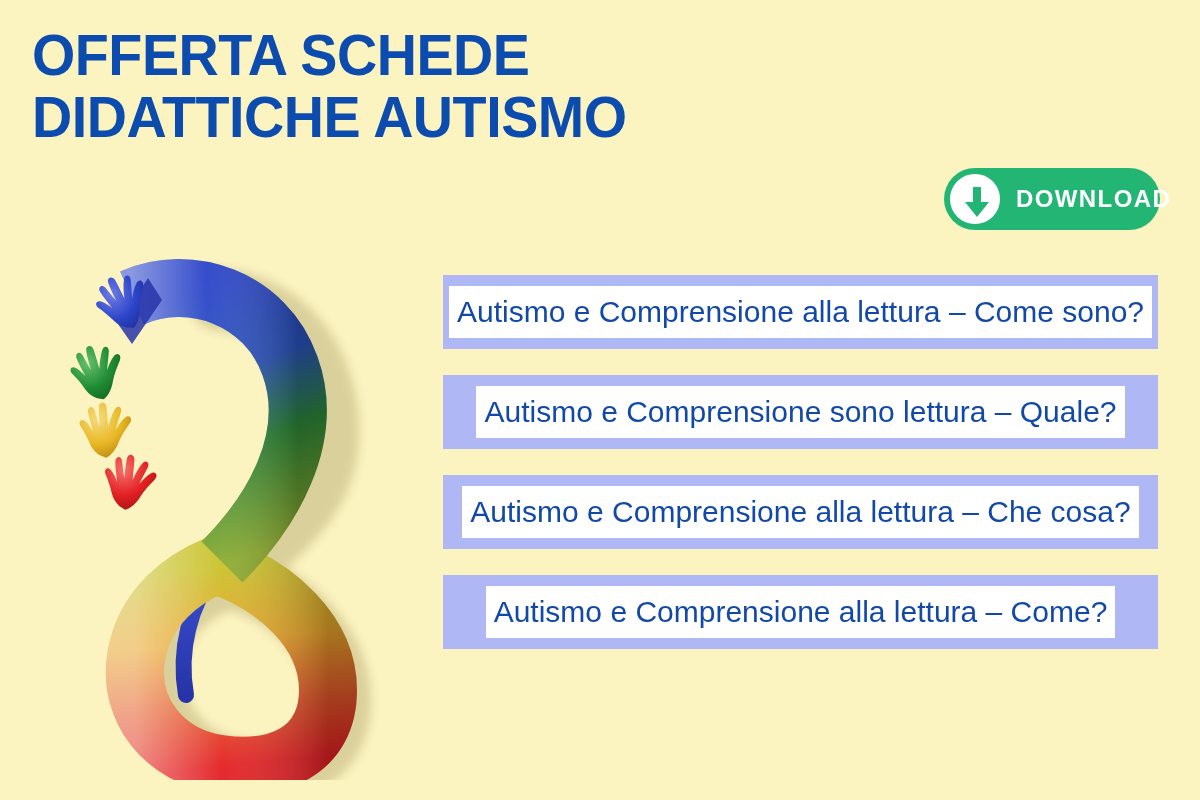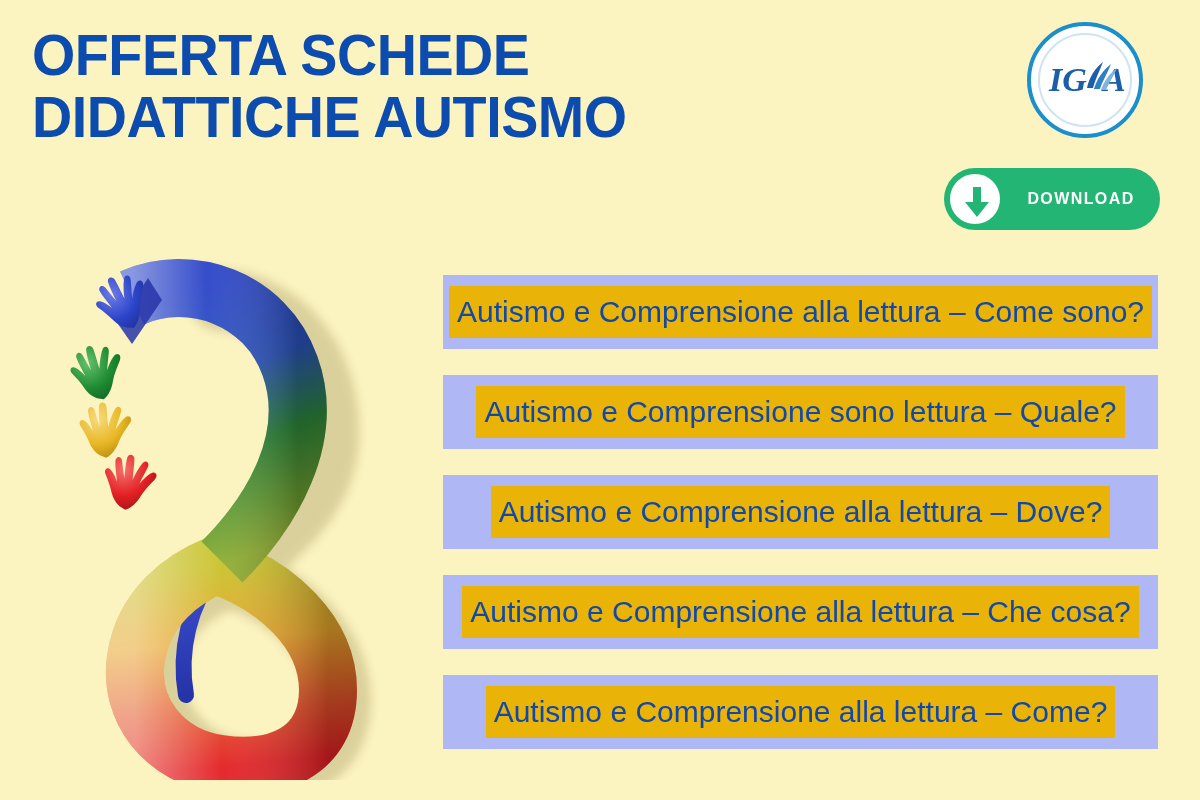--- a/index.html
+++ b/index.html
@@ -105,21 +105,21 @@
   #download-label {
     position: absolute;
     left: 72px;
     top: 0;
     right: 14px;
     height: 62px;
     line-height: 62px;
     text-align: center;
     color: #FFFFFF;
     font-weight: bold;
-    font-size: 16px;
+    font-size: 24px;
     letter-spacing: 1.4px;
     font-family: "Liberation Sans", sans-serif;
   }
 
   
   #ribbon-graphic {
     position: absolute;
     left: 40px;
     top: 240px;
     width: 340px;
@@ -141,52 +141,41 @@
     display: flex;
     align-items: center;
     justify-content: center;
     cursor: pointer;
     box-sizing: border-box;
     padding: 0 12px;
   }
   .list-item:last-child { margin-bottom: 0; }
   .list-item-text {
     display: block;
-    background: #eab308;
+    background: #ffffff;
     color: #1249A8;
     font-family: "Liberation Sans Narrow", "Liberation Sans", sans-serif;
     font-size: 30px;
     line-height: 44px;
     height: 44px;
     white-space: nowrap;
     padding: 4px 8px;
     text-align: center;
   }
 </style>
 </head>
 <body>
 
 <div id="poster">
 
   <div id="title-block">
     <div class="title-line">OFFERTA SCHEDE</div>
     <div class="title-line">DIDATTICHE AUTISMO</div>
   </div>
 
-  <div id="logo">
-    <div id="logo-ring-outer"></div>
-    <div id="logo-ring-inner"></div>
-    <svg id="logo-mark" viewBox="0 0 116 116">
-      <text x="22" y="69" font-family="Liberation Serif, serif" font-style="italic" font-weight="bold" font-size="34" fill="#1C5FA8">IG</text>
-      <text x="76" y="69" font-family="Liberation Serif, serif" font-style="italic" font-weight="bold" font-size="34" fill="#1C5FA8">A</text>
-      <path d="M60 66 C62 56 68 46 76 40 C72 50 68 58 66 66 Z" fill="#1C5FA8"></path>
-      <path d="M67 67 C70 57 76 48 84 42 C80 52 75 60 73 67 Z" fill="#2F7FC4"></path>
-      <path d="M74 68 C77 59 83 51 90 46 C86 55 81 62 79 68 Z" fill="#7FB6DC"></path>
-    </svg>
-  </div>
 
   <div id="download-button">
     <div id="download-circle">
       <svg id="download-arrow" width="28" height="34" viewBox="0 0 28 34">
         <rect x="10" y="2" width="8" height="18" fill="#22B573"></rect>
         <polygon points="2,17 26,17 14,32" fill="#22B573"></polygon>
       </svg>
     </div>
     <div id="download-label">DOWNLOAD</div>
   </div>
@@ -285,23 +274,20 @@
   </svg>
 
   <div id="list">
     <div class="list-item">
       <span class="list-item-text">Autismo e Comprensione alla lettura – Come sono?</span>
     </div>
     <div class="list-item">
       <span class="list-item-text">Autismo e Comprensione sono lettura – Quale?</span>
     </div>
     <div class="list-item">
-      <span class="list-item-text">Autismo e Comprensione alla lettura – Dove?</span>
-    </div>
-    <div class="list-item">
       <span class="list-item-text">Autismo e Comprensione alla lettura – Che cosa?</span>
     </div>
     <div class="list-item">
       <span class="list-item-text">Autismo e Comprensione alla lettura – Come?</span>
     </div>
   </div>
 
 </div>
 
 </body></html>

